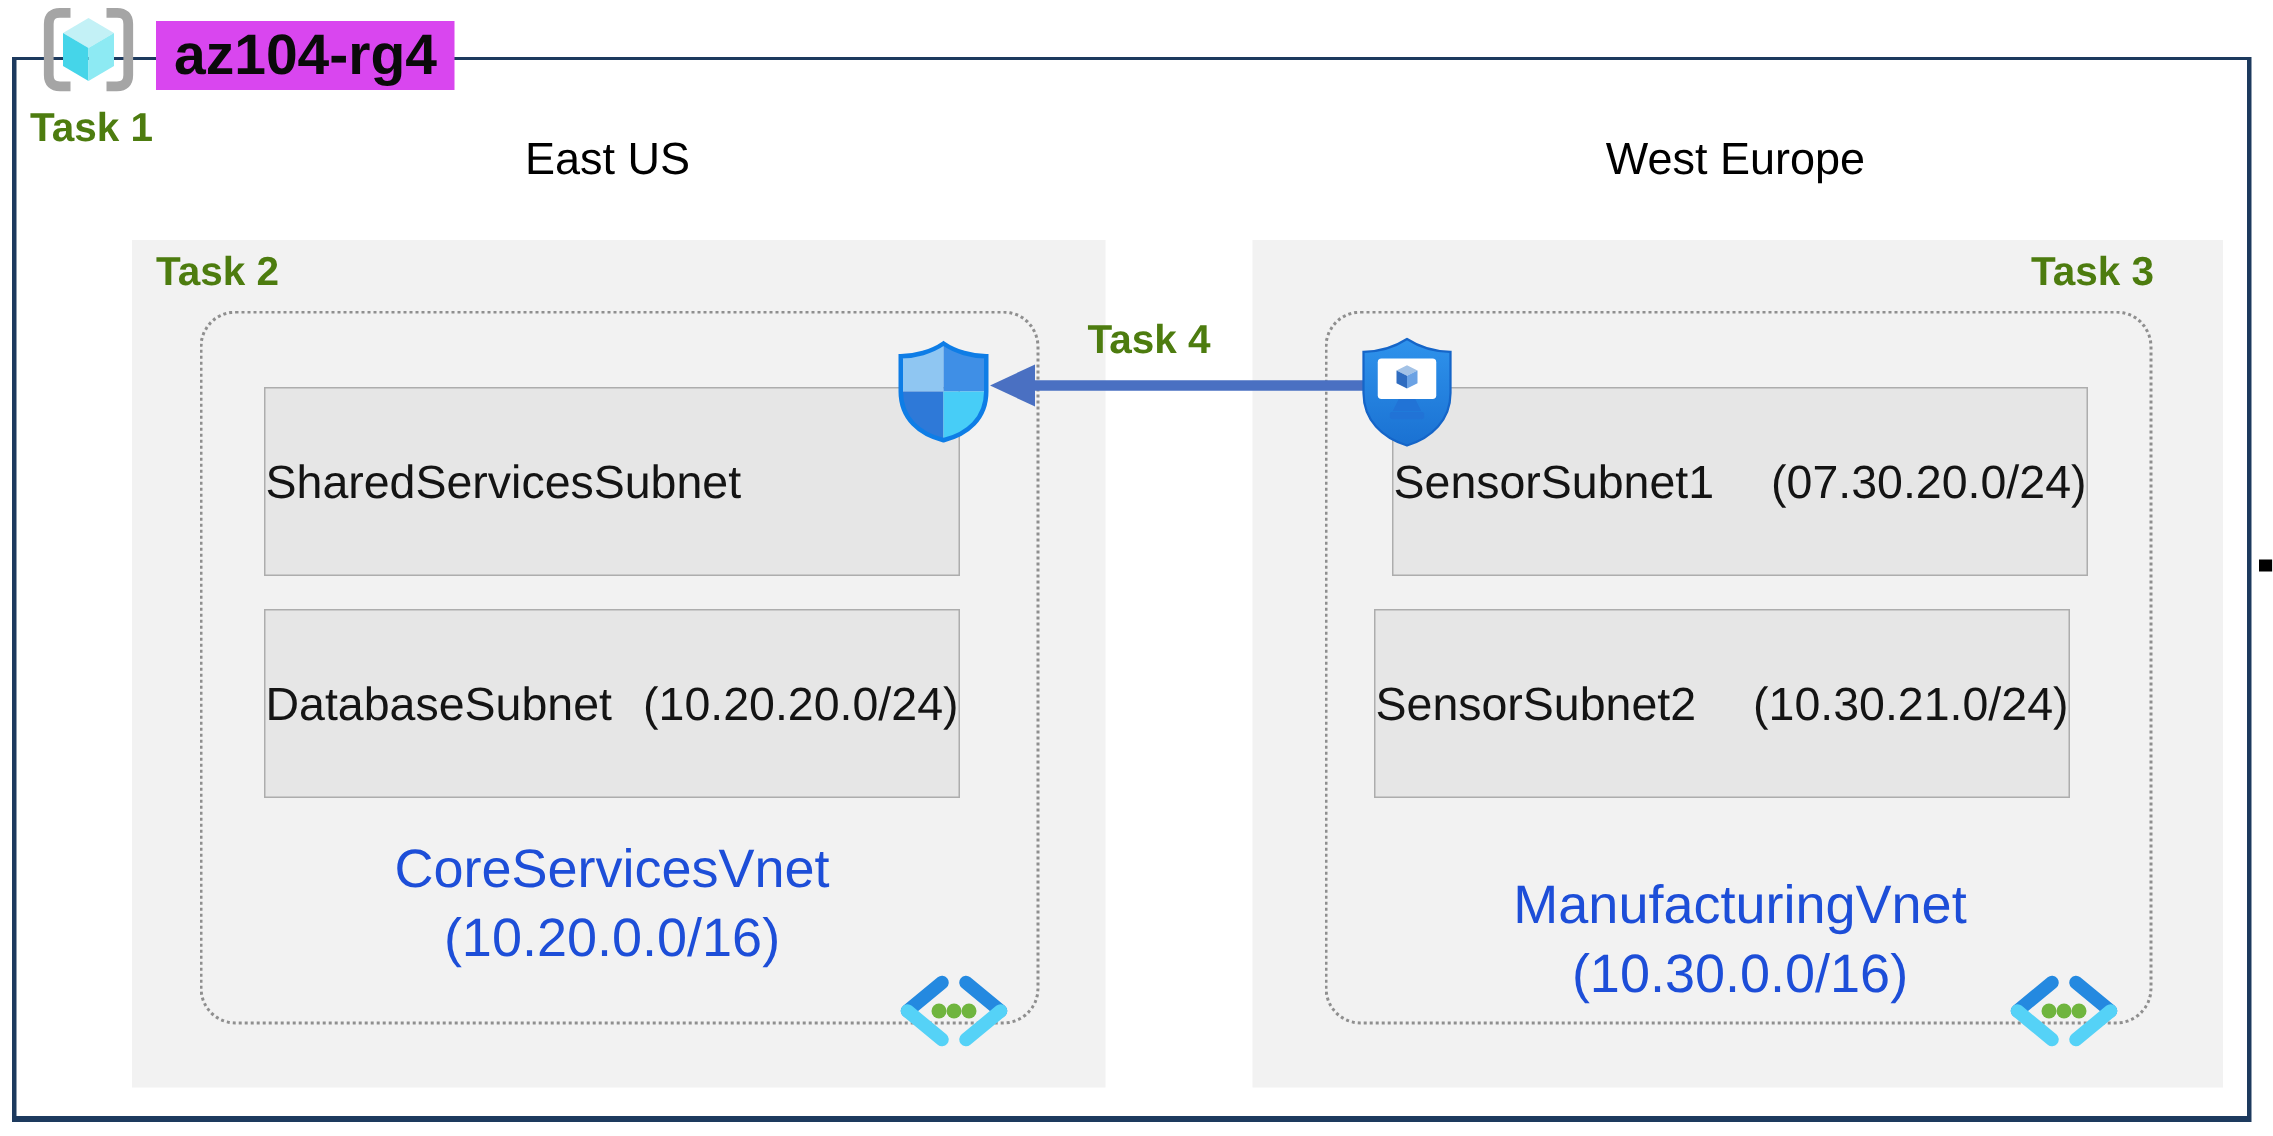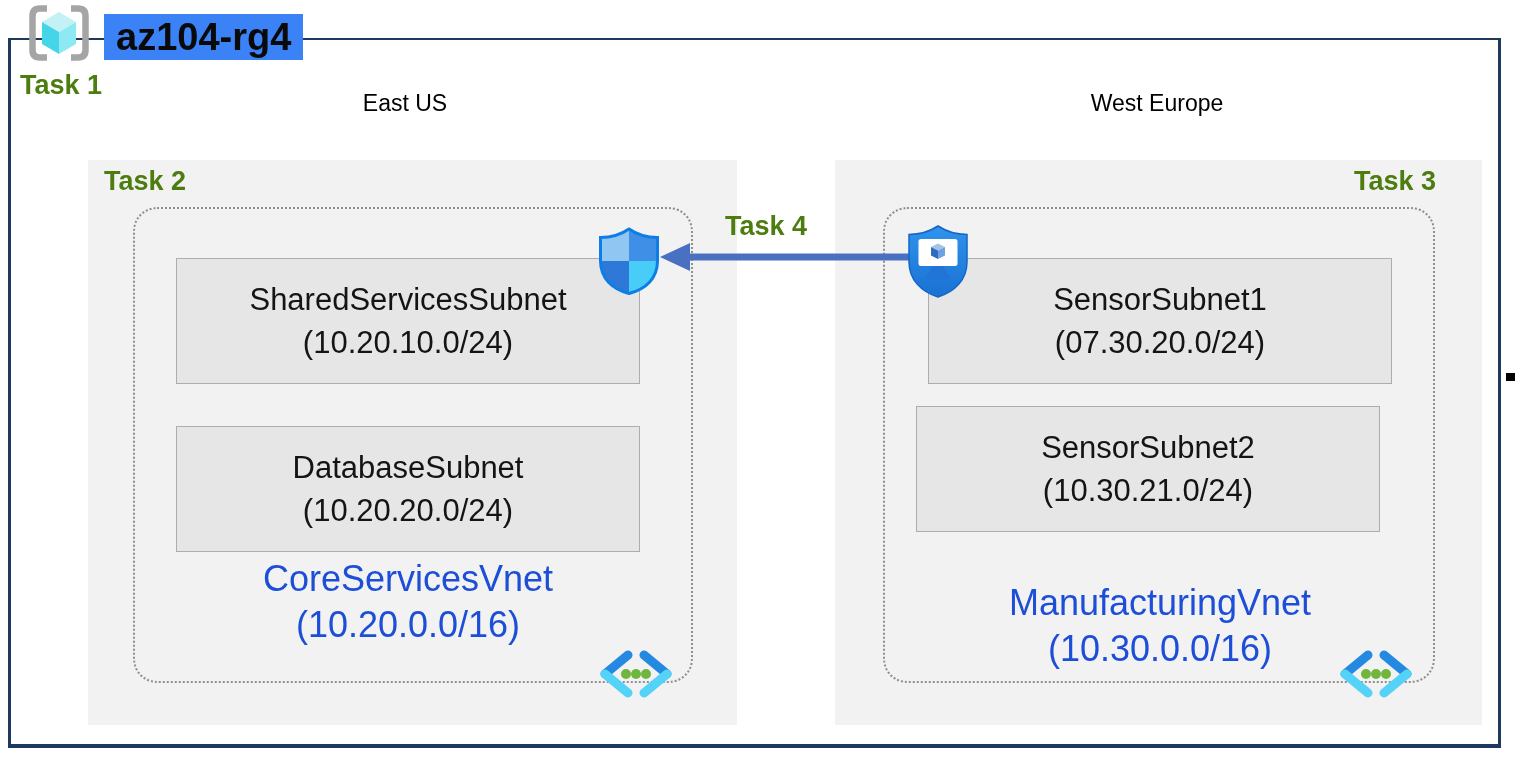--- a/index.html
+++ b/index.html
@@ -7,32 +7,32 @@
     position:relative;width:1515px;height:757px;background:#ffffff;
     font-family:"Liberation Sans",sans-serif;overflow:hidden;
   }
   .abs{position:absolute;}
   .rg-border{
     left:8px;top:38px;width:1493px;height:710px;
     border-style:solid;border-color:#1d3a5e;border-width:2px 3px 4px 3px;
     box-sizing:border-box;
   }
   .rg-title{
-    left:104px;top:14px;background:#3b82f6;padding:0 12px;
+    left:104px;top:14px;background:#d946ef;padding:0 12px;
     font-size:38px;font-weight:700;line-height:46px;color:#0a0a0a;z-index:3;
   }
   .task-label{font-size:27px;font-weight:700;color:#4d7c0f;z-index:4;}
-  .region-label{font-size:23px;color:#000000;text-align:center;z-index:2;}
+  .region-label{font-size:30px;color:#000000;text-align:center;z-index:2;}
   .region-box{background:#f2f2f2;z-index:1;}
   .vnet-box{
     border:2.5px dotted #8f8f8f;border-radius:24px;box-sizing:border-box;z-index:2;
   }
   .subnet{
     background:#e6e6e6;border:1.5px solid #adadad;box-sizing:border-box;
-    display:flex;flex-direction:column;align-items:center;justify-content:center;
+    display:flex;align-items:center;justify-content:space-between;
     z-index:3;
   }
   .subnet div{font-size:31px;line-height:43px;color:#141414;text-align:center;}
   .vnet-label{text-align:center;z-index:3;}
   .vnet-label div{font-size:36px;line-height:46px;color:#1d4ed8;}
   .icon{z-index:5;}
   .arrow{z-index:4;}
   .edge-dash{left:1506px;top:373px;width:9px;height:8px;background:#000000;z-index:2;}
 </style>
 </head>
@@ -64,23 +64,22 @@
   <div class="abs region-box" style="left:835px;top:160px;width:647px;height:565px;">
     <div class="abs task-label" style="right:46px;top:6px;">Task 3</div>
   </div>
 
   <div class="abs vnet-box" style="left:133px;top:207px;width:560px;height:476px;"></div>
 
   <div class="abs vnet-box" style="left:883px;top:207px;width:552px;height:476px;"></div>
 
   <div class="abs subnet" style="left:176px;top:258px;width:464px;height:126px;">
     <div>SharedServicesSubnet</div>
-    <div>(10.20.10.0/24)</div>
   </div>
-  <div class="abs subnet" style="left:176px;top:406px;width:464px;height:126px;margin-top:20px;">
+  <div class="abs subnet" style="left:176px;top:406px;width:464px;height:126px;">
     <div>DatabaseSubnet</div>
     <div>(10.20.20.0/24)</div>
   </div>
   <div class="abs vnet-label" style="left:176px;top:556px;width:464px;">
     <div>CoreServicesVnet</div>
     <div>(10.20.0.0/16)</div>
   </div>
 
   <div class="abs subnet" style="left:928px;top:258px;width:464px;height:126px;">
     <div>SensorSubnet1</div>

